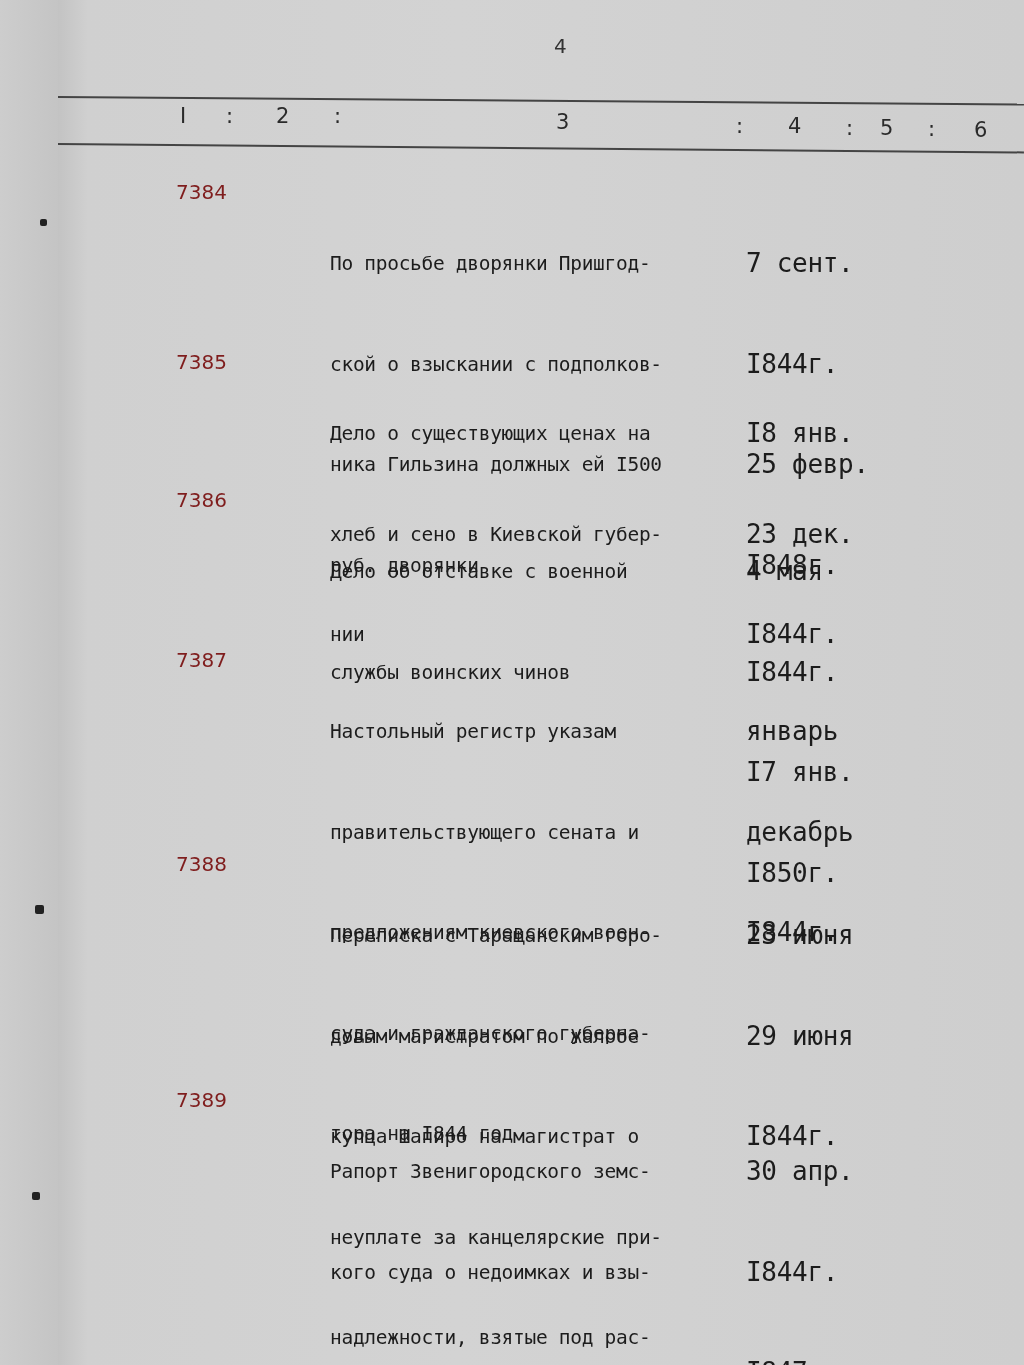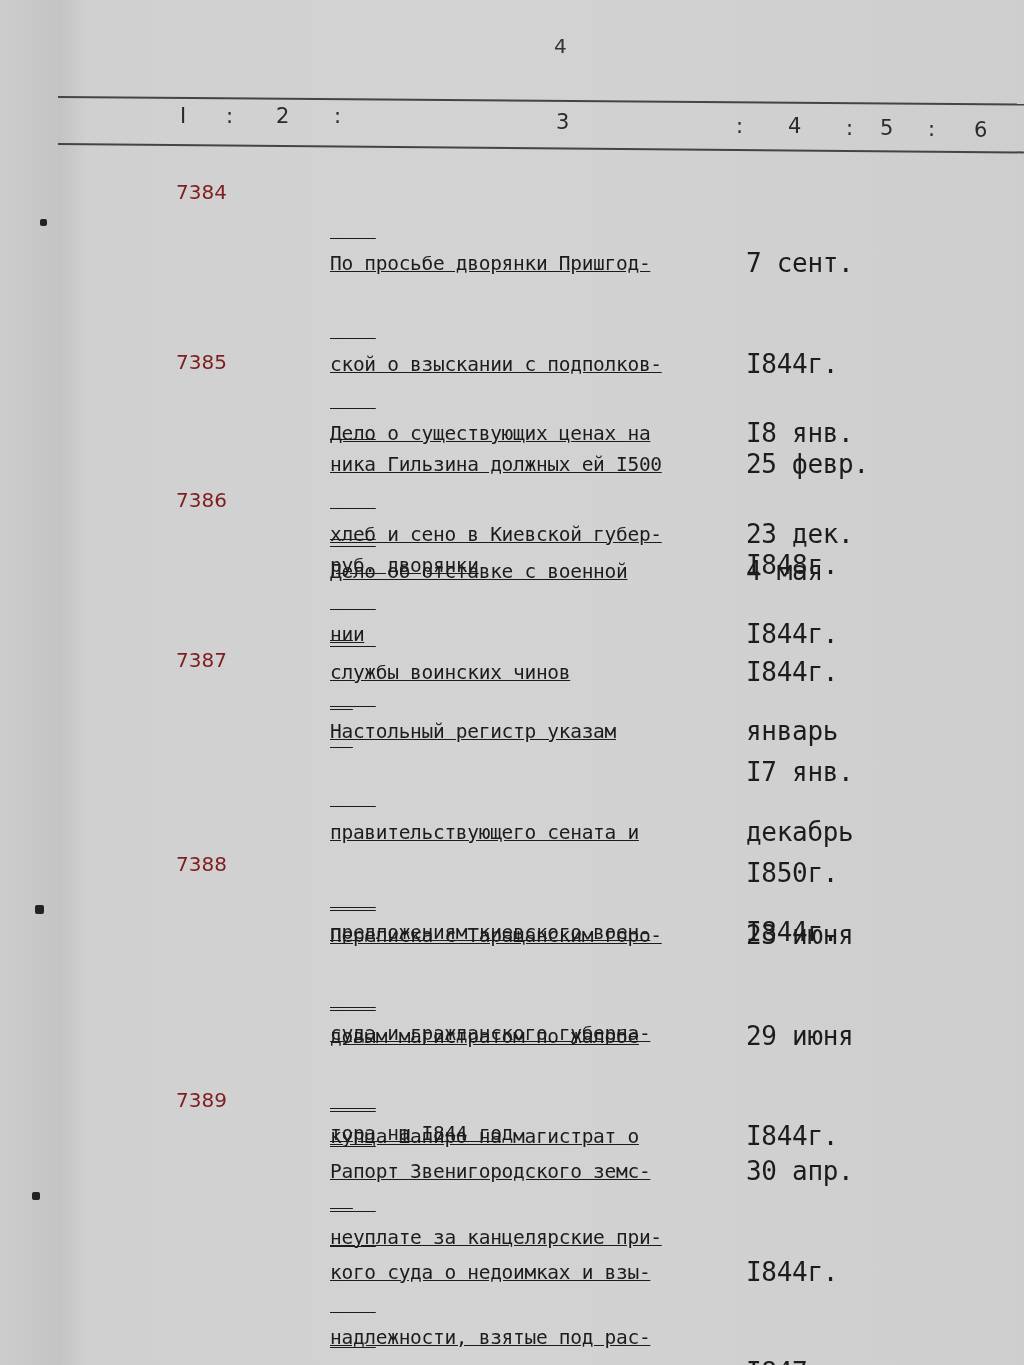--- a/index.html
+++ b/index.html
@@ -34,21 +34,21 @@
       font-family: "DejaVu Sans", sans-serif; font-size: 21px; color: #2a2a2a;
     }
     .header-row span { position: absolute; top: 0; }
     .entry { position: absolute; left: 0; width: 1024px; }
     .entry .num {
       position: absolute; left: 176px; top: 0; font-size: 20px;
       font-family: "DejaVu Sans", sans-serif; color: #7f1d1d;
     }
     .entry .desc {
       position: absolute; left: 330px; top: 0; width: 415px;
-      font-size: 19.5px; line-height: 33.5px; letter-spacing: -0.3px; white-space: pre; text-decoration: underline;
+      font-size: 19.5px; line-height: 33.5px; letter-spacing: -0.3px; white-space: pre;
     }
     .entry .dates {
       position: absolute; left: 746px; top: 0; width: 130px;
       font-size: 26px; line-height: 33.5px; letter-spacing: -0.3px; white-space: pre;
     }
     .line { display: block; height: 33.5px; }
   </style>
 </head>
 <body>
 

